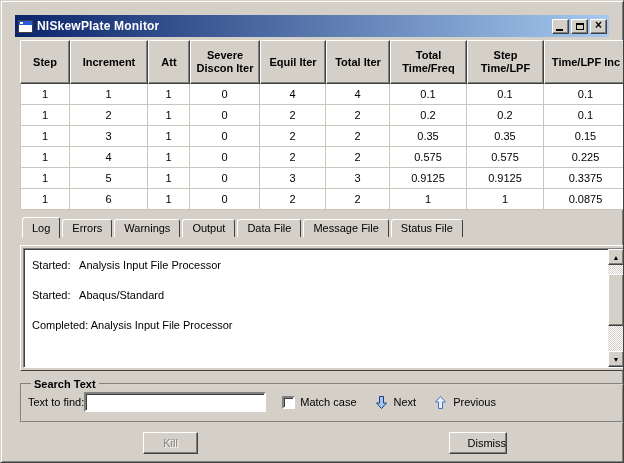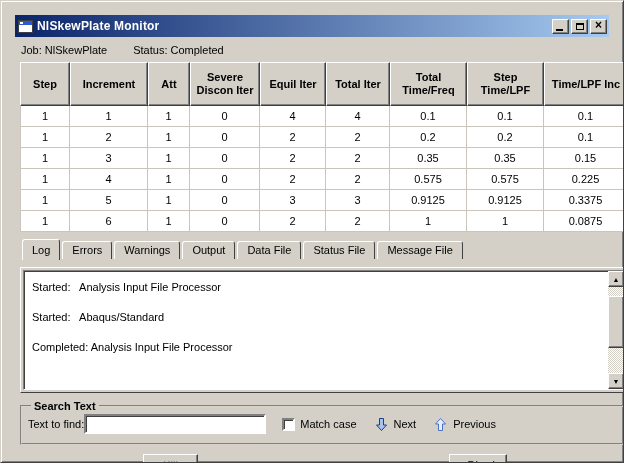--- a/index.html
+++ b/index.html
@@ -134,21 +134,20 @@
         </div>
       <div class="winbtn">
           <span class="glyph-max"></span>
         </div>
       <div class="winbtn">
           <span class="glyph-close">×</span>
         </div>
     </div>
   </div>
 
-  <div class="jobline"><span>Job:</span> <span>NlSkewPlate</span><span class="sp2"></span><span>Status:</span> <span>Completed</span></div>
 
   <table class="mon">
     <colgroup>
       <col style="width:50px">
         <col style="width:78px">
         <col style="width:42px">
       <col style="width:70px">
         <col style="width:66px">
         <col style="width:64px">
       <col style="width:77px">
@@ -237,22 +236,22 @@
         </tr>
       </tbody>
   </table>
 
   <div class="tabbar">
       <div class="tab active">Log</div>
       <div class="tab">Errors</div>
       <div class="tab">Warnings</div>
       <div class="tab">Output</div>
       <div class="tab">Data File</div>
+      <div class="tab">Message File</div>
       <div class="tab">Status File</div>
-      <div class="tab">Message File</div>
     </div>
 
   <div class="panel">
     <div class="logview">
       <div class="logtext">
           <div class="log-line">Started:   Analysis Input File Processor</div>
           <div class="log-line">Started:   Abaqus/Standard</div>
           <div class="log-line">Completed: Analysis Input File Processor</div>
         </div>
       <div class="scrollbar">

